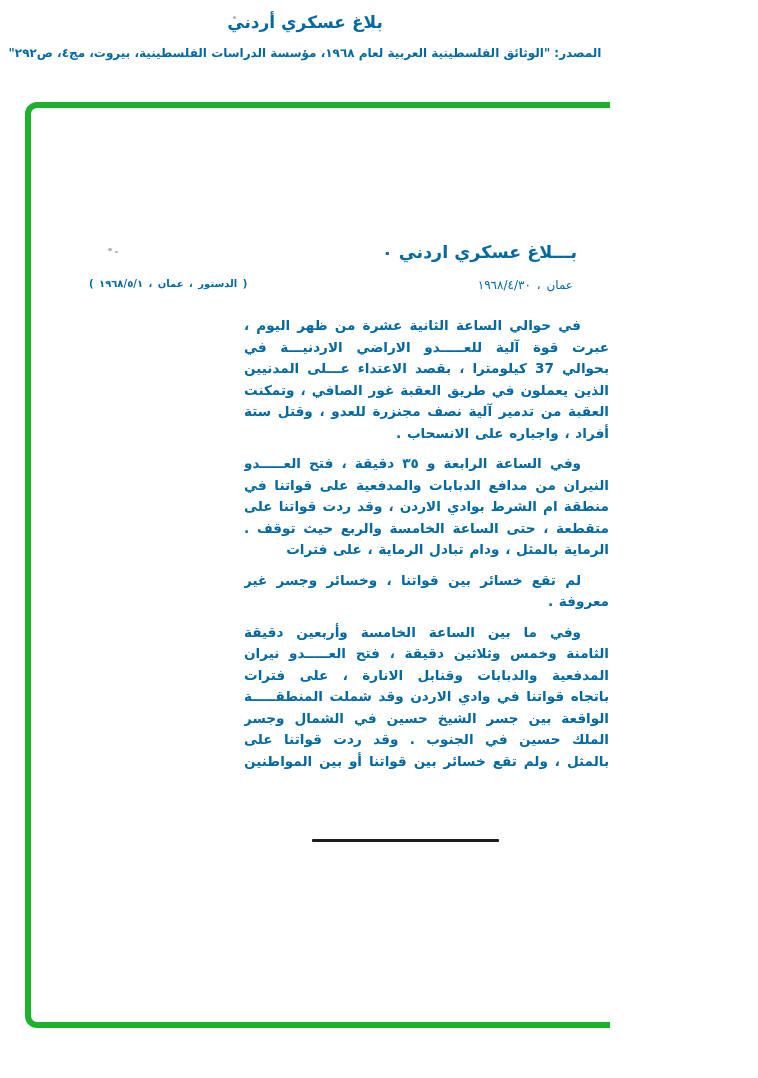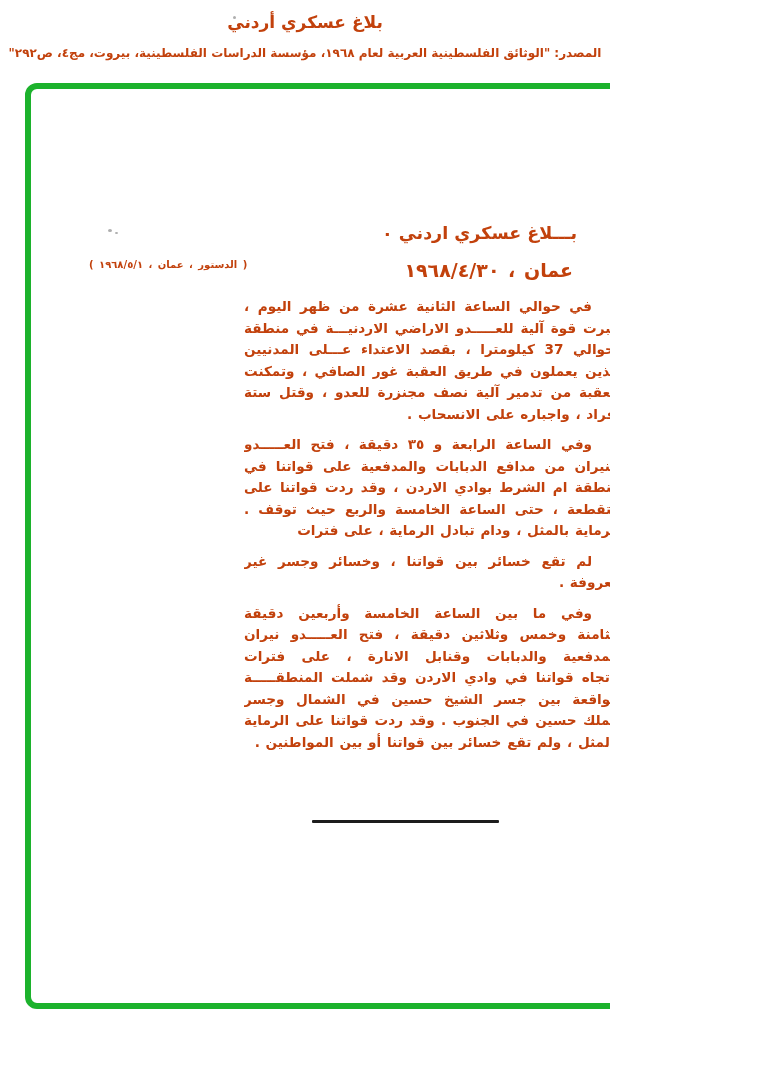--- a/index.html
+++ b/index.html
@@ -7,21 +7,21 @@
     padding: 0;
     background: #ffffff;
   }
   .page {
     position: relative;
     width: 610px;
     height: 1078px;
     background: #ffffff;
     overflow: hidden;
     font-family: "DejaVu Sans", sans-serif;
-    color: #c2410c;
+    color: #0369a1;
   }
 
   
   .top-title {
     position: absolute;
     top: 12px;
     left: 0;
     width: 100%;
     text-align: center;
     direction: rtl;
@@ -37,21 +37,21 @@
     text-align: center;
     direction: rtl;
     font-size: 12px;
     font-weight: bold;
   }
 
   
   .frame {
     position: absolute;
     left: 25px;
-    top: 83px;
+    top: 102px;
     width: 702px;
     height: 926px;
     box-sizing: border-box;
     border: 6px solid #1cb22c;
     border-radius: 12px;
     background: #ffffff;
     padding-left: 16px;
   }
 
   
@@ -76,22 +76,22 @@
     direction: rtl;
     font-size: 17.5px;
     font-weight: bold;
     white-space: nowrap;
   }
   .date-right {
     position: absolute;
     top: 170px;
     right: 148px;
     direction: rtl;
-    font-size: 19px;
-    font-weight: bold;
+    font-size: 12px;
+    font-weight: normal;
     white-space: nowrap;
     word-spacing: 2px;
   }
   .ref-left {
     position: absolute;
     top: 170px;
     left: 58px;
     direction: rtl;
     font-size: 10px;
     font-weight: bold;
@@ -103,21 +103,21 @@
   .body-col {
     position: absolute;
     top: 207px;
     left: 213px;
     width: 377px;
     direction: rtl;
     font-size: 13.6px;
     font-weight: bold;
   }
   .para {
-    margin: 0 1px 9px 0;
+    margin: 0 12px 9px 0;
   }
   .textline {
     line-height: 21.5px;
     height: 21.5px;
     overflow: hidden;
     text-align: justify;
     text-align-last: justify;
     word-spacing: 1px;
   }
   .para .textline:first-child {

